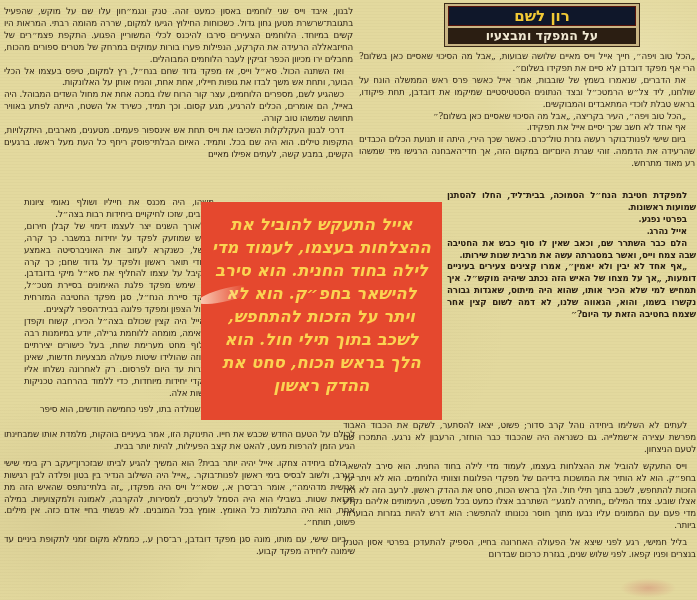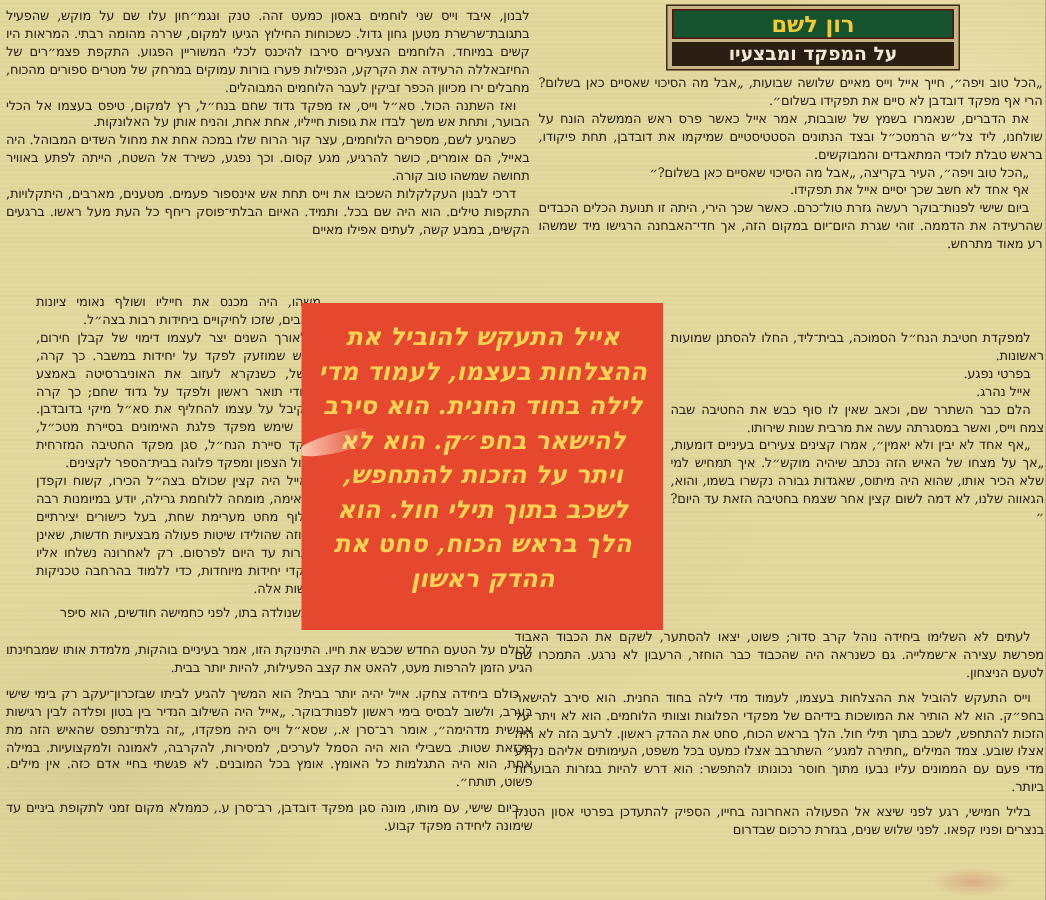--- a/index.html
+++ b/index.html
@@ -27,31 +27,31 @@
     text-align:justify;
     letter-spacing:-0.15px;
   }
   .col p{margin:0;text-indent:9px;}
   .col p.cont{text-indent:0;}
   .col p.sp{margin-top:5px;}
   #L1{left:4px;top:6px;width:349px;height:191px;}
   #L2{left:4px;top:197px;width:190px;height:231px;margin-left:20px;}
   #L3{left:4px;top:429px;width:351px;height:147px;}
   #R1{left:359px;top:51px;width:336px;height:152px;}
-  #R2{left:447px;top:221px;width:249px;height:225px;}
+  #R2{left:447px;top:190px;width:249px;height:225px;font-weight:bold;}
   #R3{left:343px;top:420px;width:353px;height:160px;}
   .byline{
     position:absolute;left:444px;top:3px;width:196px;height:44px;
     background:#c9b584;
     border:1px solid #3b2b18;
     box-sizing:border-box;
     padding:2px 3px;
   }
   .byline .name{
-    background:#14532d;
+    background:#0f172a;
     border:1px solid #55120a;
     color:#f2ca35;
     font-weight:bold;
     font-size:15px;
     line-height:18px;
     text-align:center;
     height:18px;
     overflow:hidden;
   }
   .byline .topic{
@@ -93,21 +93,21 @@
 <div class="page">
 
   <div class="byline">
     <div class="name">רון לשם</div>
     <div class="topic">על המפקד ומבצעיו</div>
   </div>
 
   <div class="col" id="L1">
     <p class="cont">לבנון, איבד וייס שני לוחמים באסון כמעט זהה. טנק ונגמ״חון עלו שם על מוקש, שהפעיל בתגובת־שרשרת מטען גחון גדול. כשכוחות החילוץ הגיעו למקום, שררה מהומה רבתי. המראות היו קשים במיוחד. הלוחמים הצעירים סירבו להיכנס לכלי המשוריין הפגוע. התקפת פצמ״רים של החיזבאללה הרעידה את הקרקע, הנפילות פערו בורות עמוקים במרחק של מטרים ספורים מהכוח, מחבלים ירו מכיוון הכפר זביקין לעבר הלוחמים המבוהלים.</p>
     <p>ואז השתנה הכול. סא״ל וייס, אז מפקד גדוד שחם בנח״ל, רץ למקום, טיפס בעצמו אל הכלי הבוער, ותחת אש משך לבדו את גופות חייליו, אחת אחת, והניח אותן על האלונקות.</p>
-    <p>כשהגיע לשם, מספרים הלוחמים, עצר קור הרוח שלו במכה אחת את מחול השדים המבוהל. היה באייל, הם אומרים, כושר להרגיע, מגע קסום. וכך נפגע, כשירד אל השטח, הייתה לפתע באוויר תחושה שמשהו טוב קורה.</p>
+    <p>כשהגיע לשם, מספרים הלוחמים, עצר קור הרוח שלו במכה אחת את מחול השדים המבוהל. היה באייל, הם אומרים, הכלים להרגיע, מגע קסום. וכך תמיד, כשירד אל השטח, הייתה לפתע באוויר תחושה שמשהו טוב קורה.</p>
     <p>דרכי לבנון העקלקלות השכיבו את וייס תחת אש אינספור פעמים. מטענים, מארבים, היתקלויות, התקפות טילים. הוא היה שם בכל. ותמיד. האיום הבלתי־פוסק ריחף כל העת מעל ראשו. ברגעים הקשים, במבע קשה, לעתים אפילו מאיים</p>
   </div>
 
   <div class="col" id="L2">
     <p class="cont">משהו, היה מכנס את חייליו ושולף נאומי ציונות נלהבים, שזכו לחיקויים ביחידות רבות בצה״ל.</p>
     <p>לאורך השנים יצר לעצמו דימוי של קבלן חירום, האיש שמוזעק לפקד על יחידות במשבר. כך קרה, למשל, כשנקרא לעזוב את האוניברסיטה באמצע לימודי תואר ראשון ולפקד על גדוד שחם; כך קרה כשקיבל על עצמו להחליף את סא״ל מיקי בדובדבן. הוא שימש מפקד פלגת האימונים בסיירת מטכ״ל, מפקד סיירת הנח״ל, סגן מפקד החטיבה המזרחית בגבול הצפון ומפקד פלוגה בבית־הספר לקצינים.</p>
     <p>אייל היה קצין שכולם בצה״ל הכירו, קשוח וקפדן עד אימה, מומחה ללוחמת גרילה, יודע במיומנות רבה לשלוף מחט מערימת שחת, בעל כישורים יצירתיים ותעוזה שהולידו שיטות פעולה מבצעיות חדשות, שאינן מותרות עד היום לפרסום. רק לאחרונה נשלחו אליו מפקדי יחידות מיוחדות, כדי ללמוד בהרחבה טכניקות חדשות אלה.</p>
     <p class="sp">כשנולדה בתו, לפני כחמישה חודשים, הוא סיפר</p>
   </div>
 

